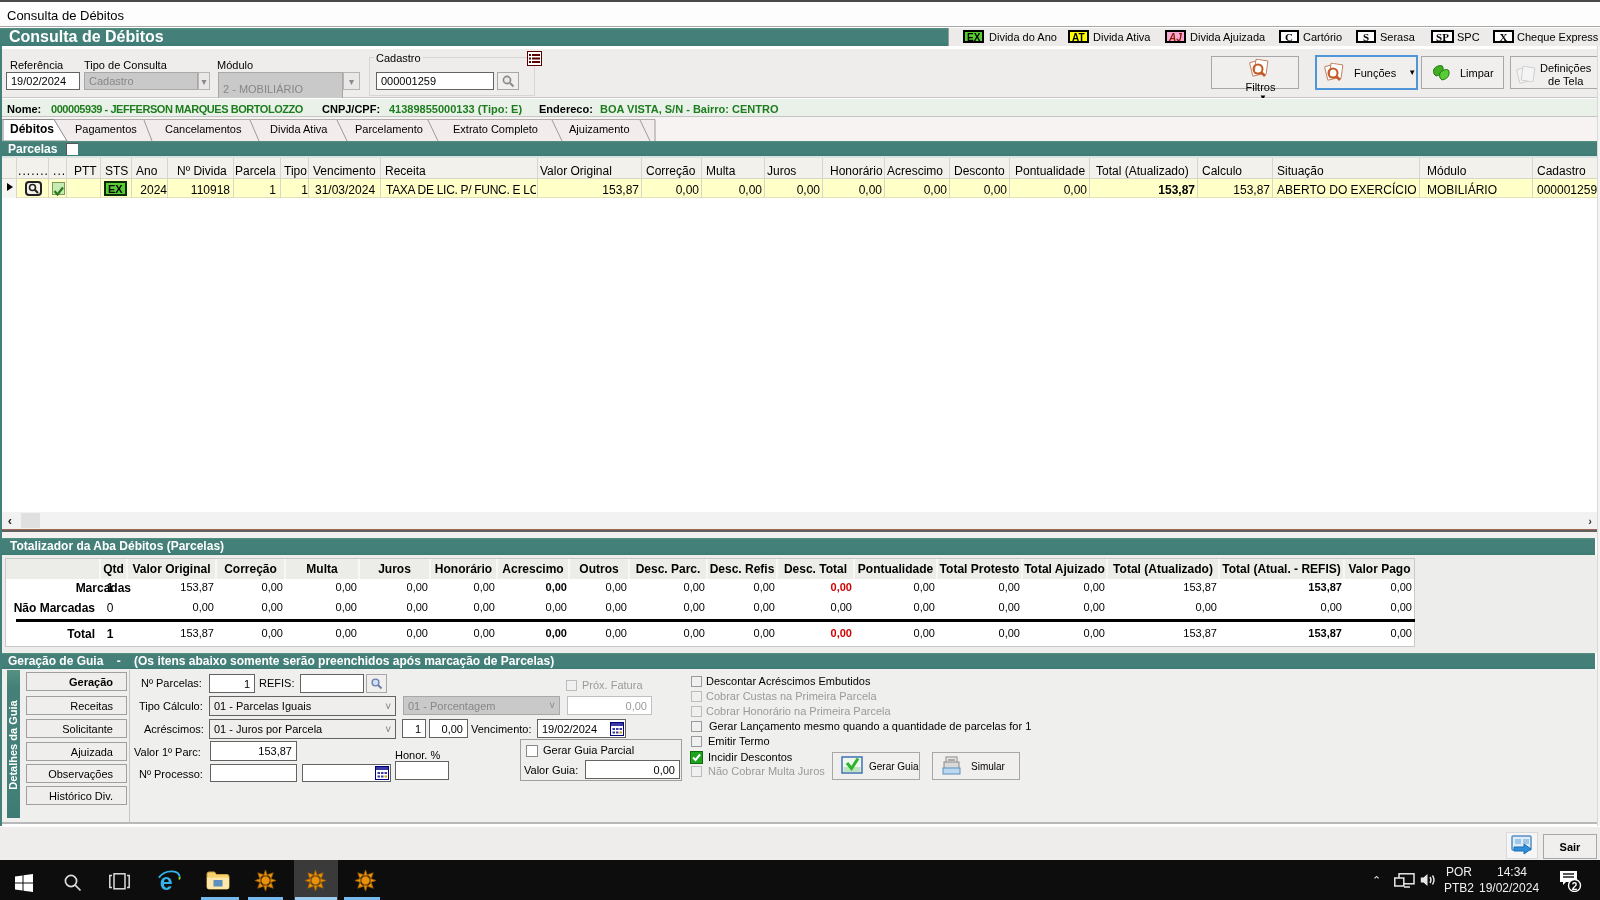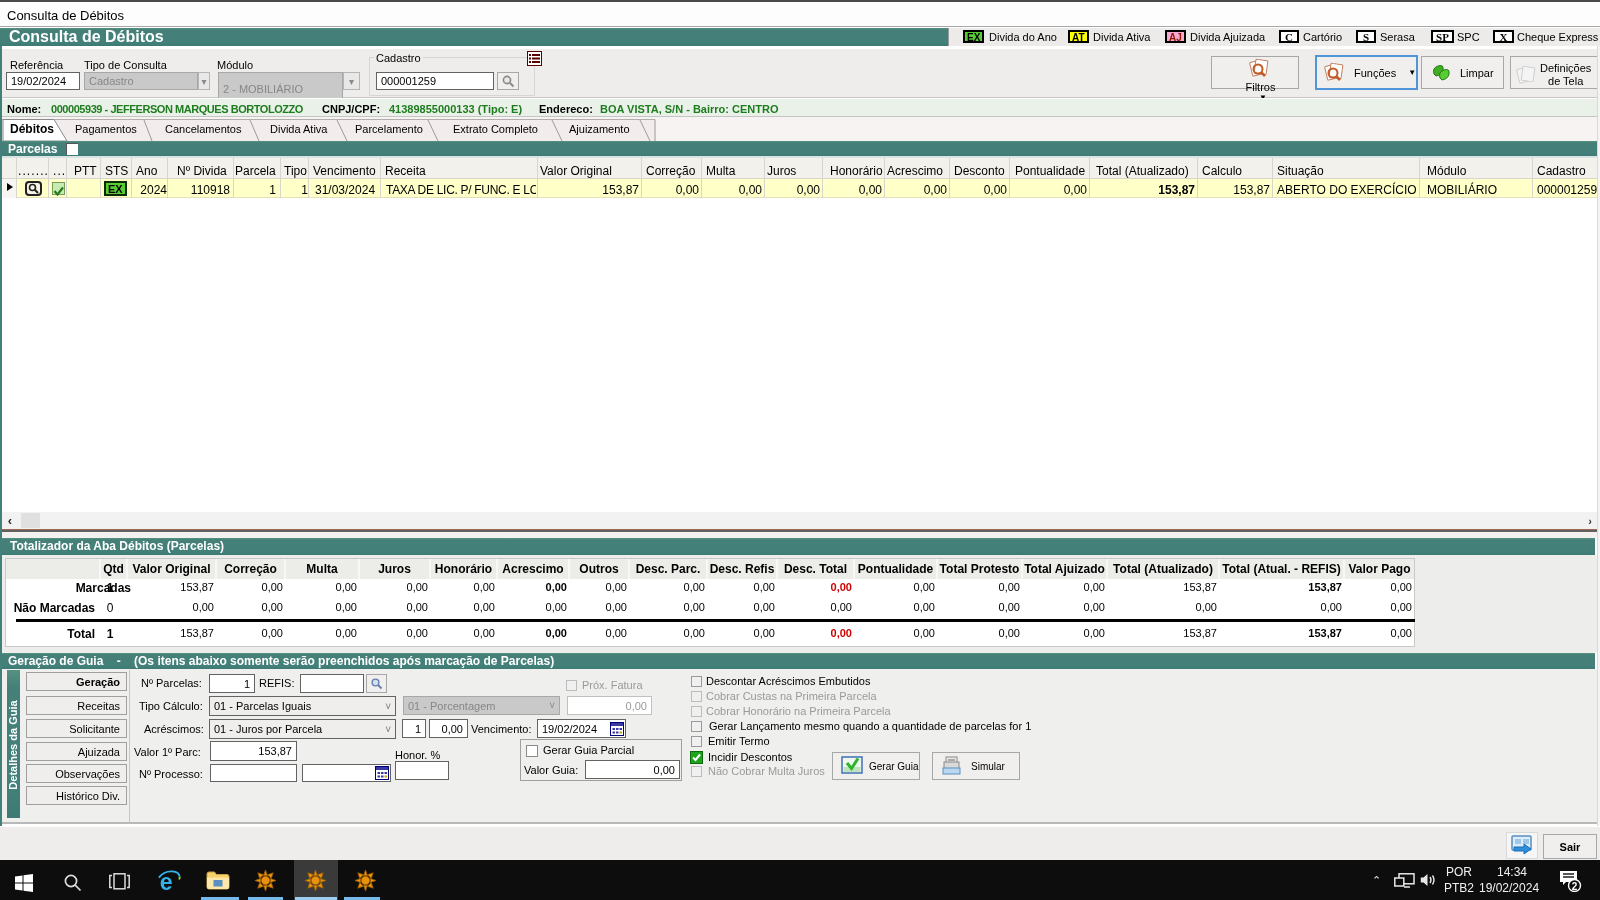--- a/index.html
+++ b/index.html
@@ -13,37 +13,37 @@
 .btn { position:absolute; background:#f0efee; border:1px solid #a7a7a7; display:flex; align-items:center; font-size:11px; color:#000; white-space:nowrap; }
 .combo-arrow { position:absolute; background:#e9e8e7; border:1px solid #b5b5b5; display:flex; align-items:center; justify-content:center; color:#8a8a8a; font-size:10px; }
 .cb { position:absolute; width:13px; height:13px; background:#fff; border:1px solid #8a8a8a; }
 .cb.gray { border-color:#bcbcbc; background:#f0f0f0; }
 .hdr-cell { position:absolute; font-size:12px; color:#000; top:164px; white-space:nowrap; }
 .row-cell { position:absolute; font-size:12px; color:#000; top:183px; white-space:nowrap; }
 .tot-h { position:absolute; font-size:12px; font-weight:bold; color:#000; white-space:nowrap; }
 .tot-v { position:absolute; font-size:11px; color:#000; white-space:nowrap; }
 .cklbl { position:absolute; font-size:11px; color:#000; white-space:nowrap; }
 .legend-box { position:absolute; border:2px solid #000; font-weight:bold; font-size:10px; line-height:9px; height:13px; padding:1px 2px 0 2px; color:#000; }
-.sbtn { position:absolute; background:#efeeed; border:1px solid #9f9f9f; font-size:11px; color:#000; display:flex; align-items:center; justify-content:flex-end; padding-right:6px; }
+.sbtn { position:absolute; background:#efeeed; border:1px solid #9f9f9f; font-size:11px; color:#000; display:flex; align-items:center; justify-content:flex-end; padding-right:13px; }
 </style></head>
 <body>
 
 <div class="abs" style="left:0;top:0;width:1600px;height:27px;background:#fdfdfd;border-top:2px solid #4a4a4a;border-bottom:1px solid #a8a8a8;">
   <div class="abs" style="left:7px;top:6px;font-size:13px;color:#000;">Consulta de Débitos</div>
 </div>
 
 <div class="abs teal" style="left:0;top:28px;width:1600px;height:18px;">
   <div class="abs wtxt" style="left:9px;top:0px;font-size:16px;">Consulta de Débitos</div>
 </div>
 <div class="abs" style="left:948px;top:28px;width:652px;height:18px;background:#ECEBEA;border-left:1px solid #9a9a9a;font-size:11px;color:#000;">
   <span class="legend-box" style="left:14px;top:2px;background:#56CE32;">EX</span>
     <span class="abs" style="left:40px;top:3px;white-space:nowrap;">Divida do Ano</span>
   <span class="legend-box" style="left:119px;top:2px;background:#FFFF00;">AT</span>
     <span class="abs" style="left:144px;top:3px;white-space:nowrap;">Divida Ativa</span>
-  <span class="legend-box" style="left:216px;top:2px;background:#f9a8d4;color:#8B1A00;">AJ</span>
+  <span class="legend-box" style="left:216px;top:2px;background:#f9a8d4;color:#8B1A00;font-style:italic;">AJ</span>
     <span class="abs" style="left:241px;top:3px;white-space:nowrap;">Divida Ajuizada</span>
   <span class="legend-box" style="left:330px;top:2px;background:#fff;width:20px;text-align:center;font-family:'Liberation Serif',serif;font-size:11px;">C</span>
     <span class="abs" style="left:354px;top:3px;white-space:nowrap;">Cartório</span>
   <span class="legend-box" style="left:407px;top:2px;background:#fff;width:20px;text-align:center;font-family:'Liberation Serif',serif;font-size:11px;">S</span>
     <span class="abs" style="left:431px;top:3px;white-space:nowrap;">Serasa</span>
   <span class="legend-box" style="left:482px;top:2px;background:#fff;width:23px;text-align:center;font-family:'Liberation Serif',serif;font-size:11px;">SP</span>
     <span class="abs" style="left:508px;top:3px;white-space:nowrap;">SPC</span>
   <span class="legend-box" style="left:544px;top:2px;background:#fff;width:21px;text-align:center;font-family:'Liberation Serif',serif;font-size:11px;">X</span>
     <span class="abs" style="left:568px;top:3px;white-space:nowrap;">Cheque Express</span>
 </div>

